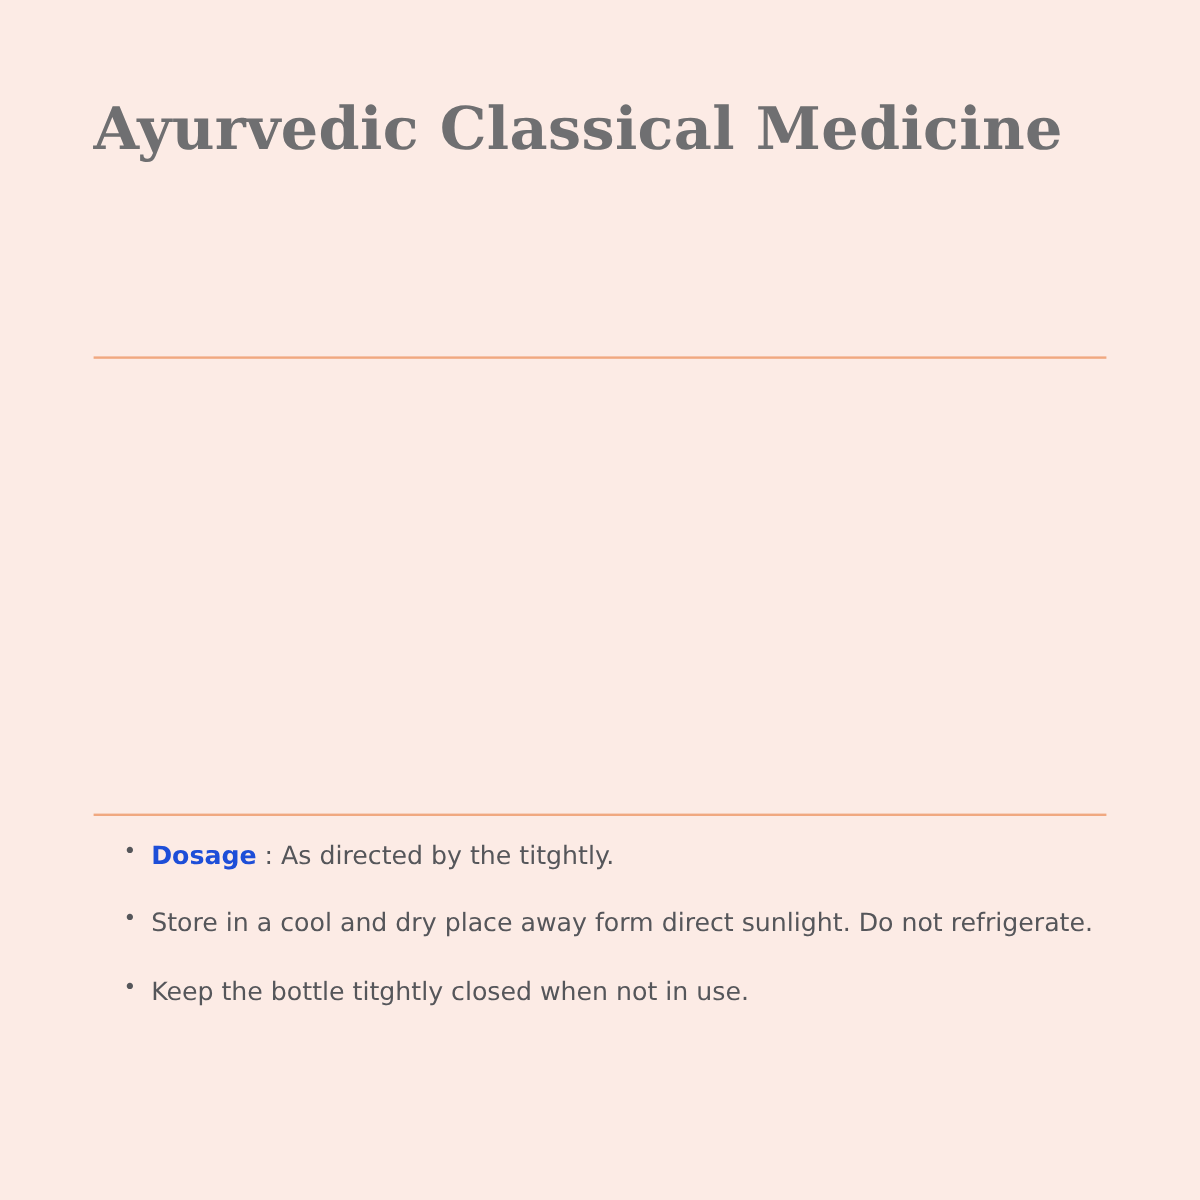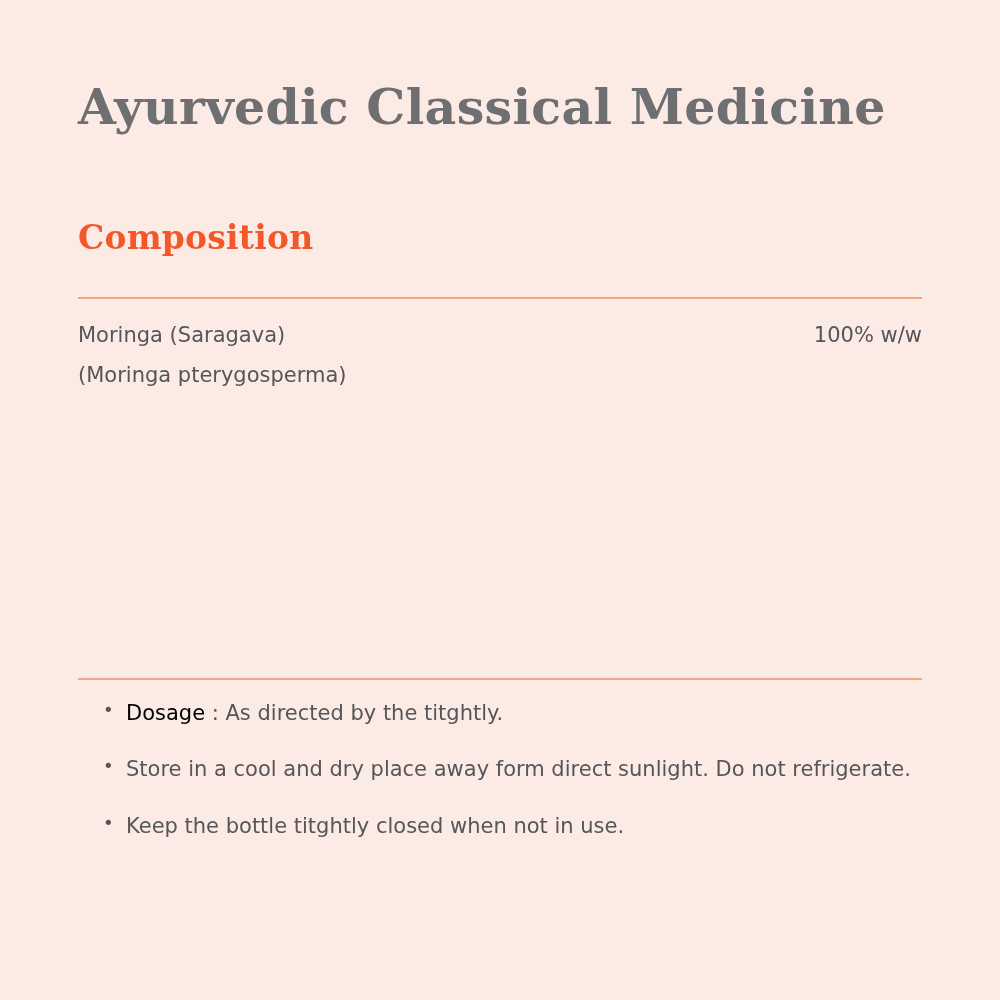--- a/index.html
+++ b/index.html
@@ -99,42 +99,34 @@
   }
   .notes li:before {
     content: "\2022";
     position: absolute;
     left: 3px;
     top: -1px;
     font-size: 18px;
     color: #55565A;
   }
   .note-strong {
-    font-weight: normal;
-    color: #000000;
+    font-weight: bold;
+    color: #1d4ed8;
   }
 </style>
 </head>
 <body>
 
 <div class="label">
 
   <div class="title">Ayurvedic Classical Medicine</div>
 
-  <div class="section-heading">Composition</div>
 
   <div class="rule rule-top"></div>
 
-  <div class="composition-table">
-    <div class="comp-row">
-      <div class="comp-name">Moringa (Saragava)</div>
-      <div class="comp-value">100% w/w</div>
-    </div>
-    <div class="comp-latin">(Moringa pterygosperma)</div>
-  </div>
 
   <div class="rule rule-bottom"></div>
 
   <ul class="notes">
     <li><span class="note-strong">Dosage</span><span> : As directed by the titghtly.</span></li>
     <li><span>Store in a cool and dry place away form direct sunlight. Do not refrigerate.</span></li>
     <li><span>Keep the bottle titghtly closed when not in use.</span></li>
   </ul>
 
 </div>

